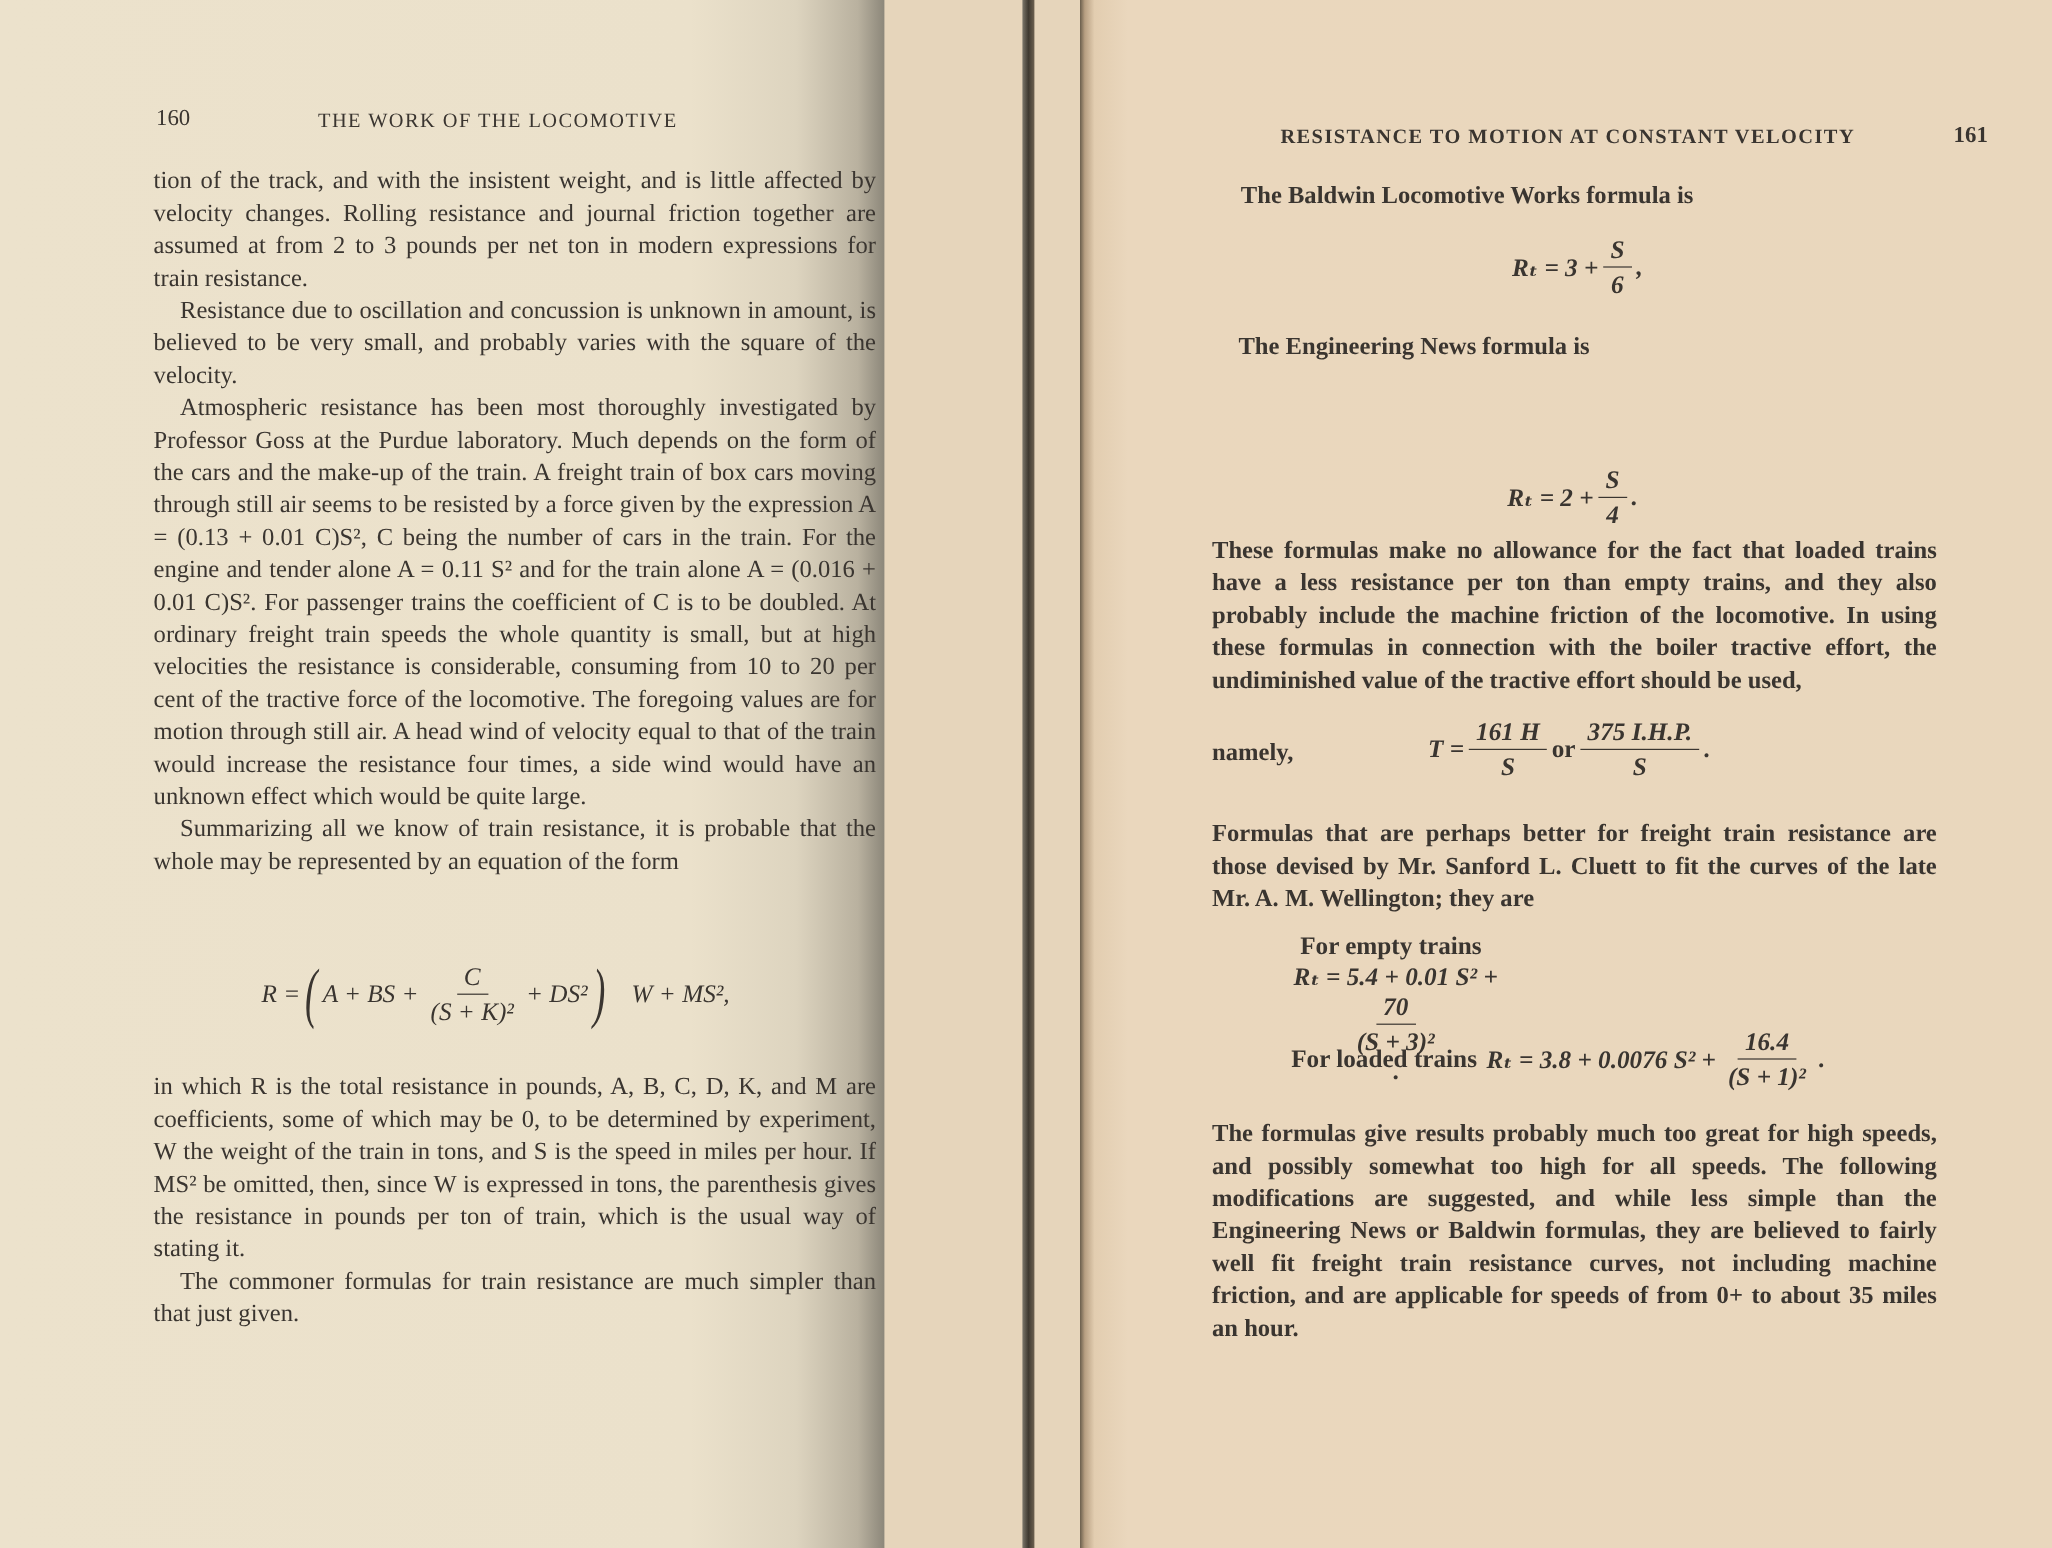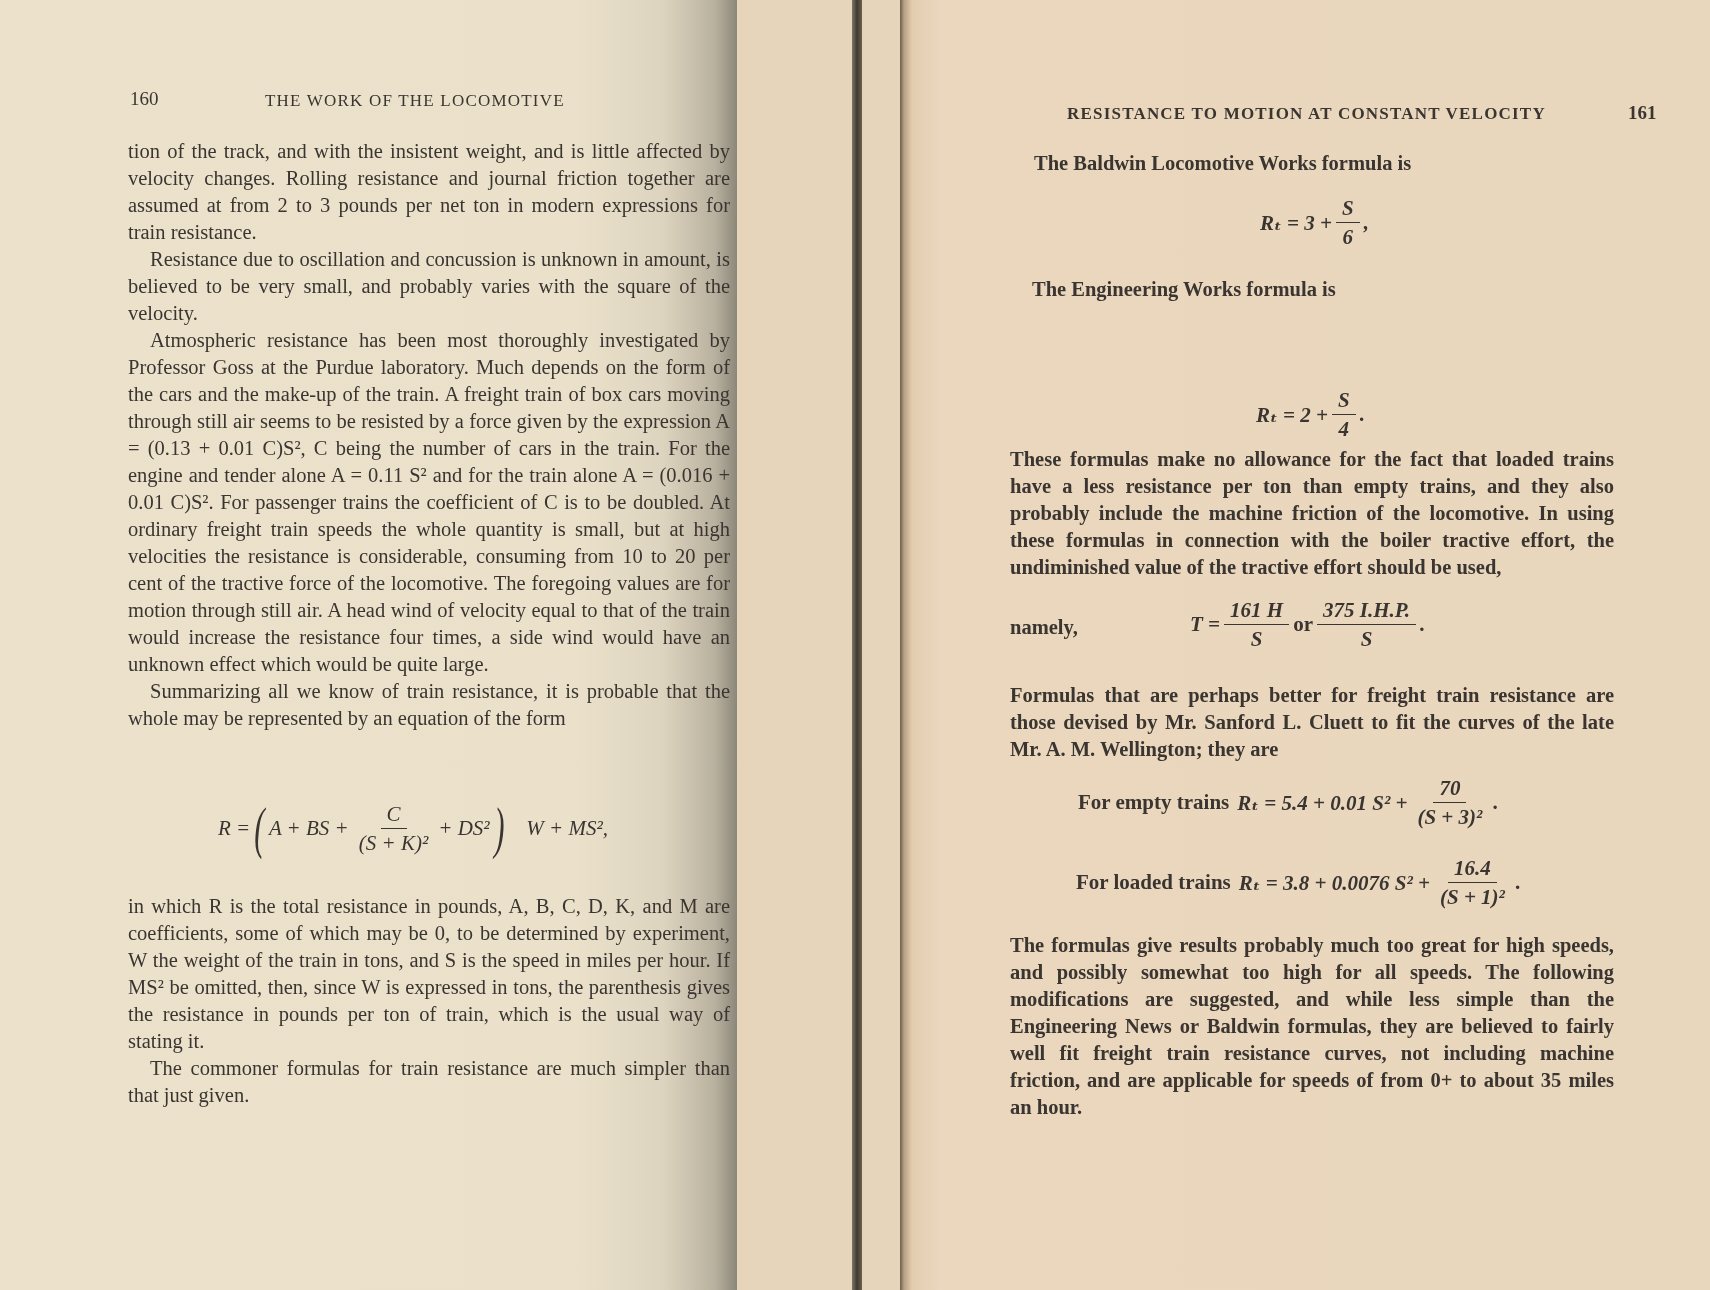--- a/index.html
+++ b/index.html
@@ -85,21 +85,21 @@
   <div class="eq" style="left:360px; top:196px; font-style:italic;">
     <span>Rₜ = 3 +</span>
     <span class="frac">
       <span class="num">S</span>
       <span class="den">6</span>
     </span>
     <span>,</span>
   </div>
 
   <div class="text" style="left:110px; top:276px; width:604px;">
-    <p class="ind">The Engineering Works formula is</p>
+    <p class="ind">The Engineering News formula is</p>
   </div>
 
   <div class="eq" style="left:356px; top:366px; font-style:italic;margin-top:22px;">
     <span>Rₜ = 2 +</span>
     <span class="frac">
       <span class="num">S</span>
       <span class="den">4</span>
     </span>
     <span>.</span>
   </div>
@@ -116,21 +116,21 @@
     <span style="font-style:normal;">or</span>
     <span class="frac">
       <span class="num">375 I.H.P.</span>
       <span class="den">S</span>
     </span>
     <span>.</span>
   </div>
 
   <div class="text" style="left:110px; top:682px; width:604px;">Formulas that are perhaps better for freight train resistance are those devised by Mr. Sanford L. Cluett to fit the curves of the late Mr. A. M. Wellington; they are</div>
 
-  <div class="eq" style="left:178px; top:776px;">
+  <div class="eq" style="left:178px; top:776px;flex-direction:column;">
     <span style="margin-right:8px;">For empty trains</span>
     <span style="font-style:italic;">Rₜ = 5.4 + 0.01 S² +</span>
     <span class="frac" style="font-style:italic;">
       <span class="num">70</span>
       <span class="den">(S + 3)²</span>
     </span>
     <span>.</span>
   </div>
 
   <div class="eq" style="left:176px; top:856px;">

